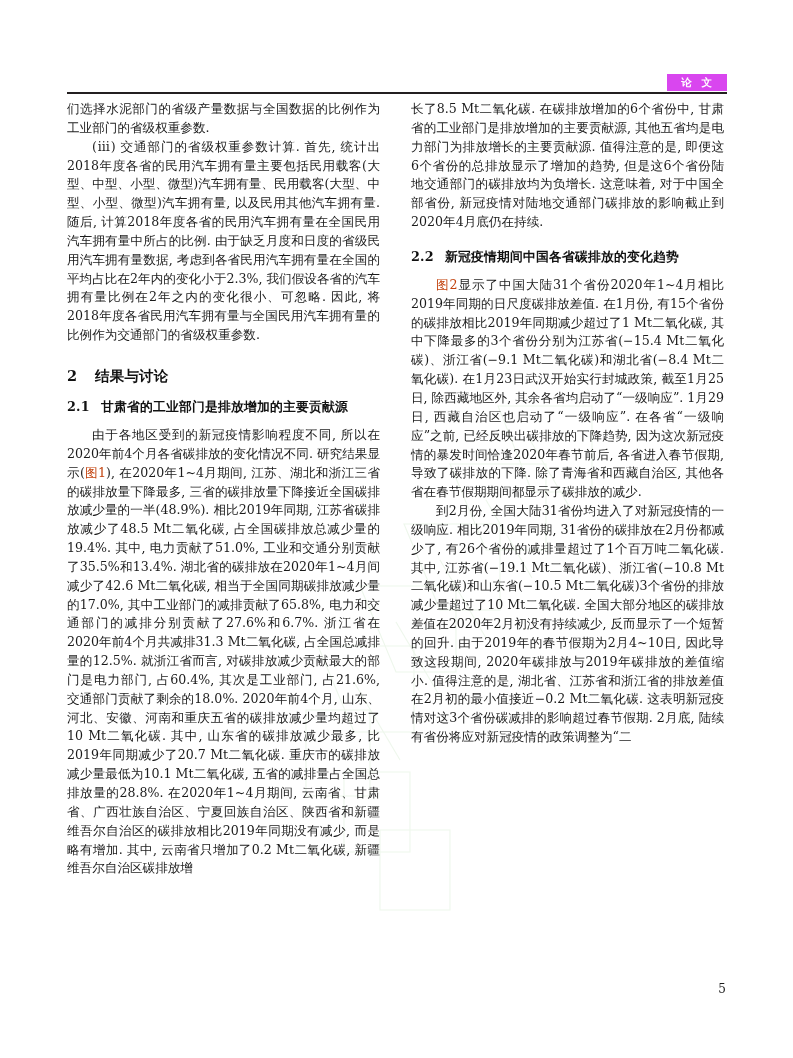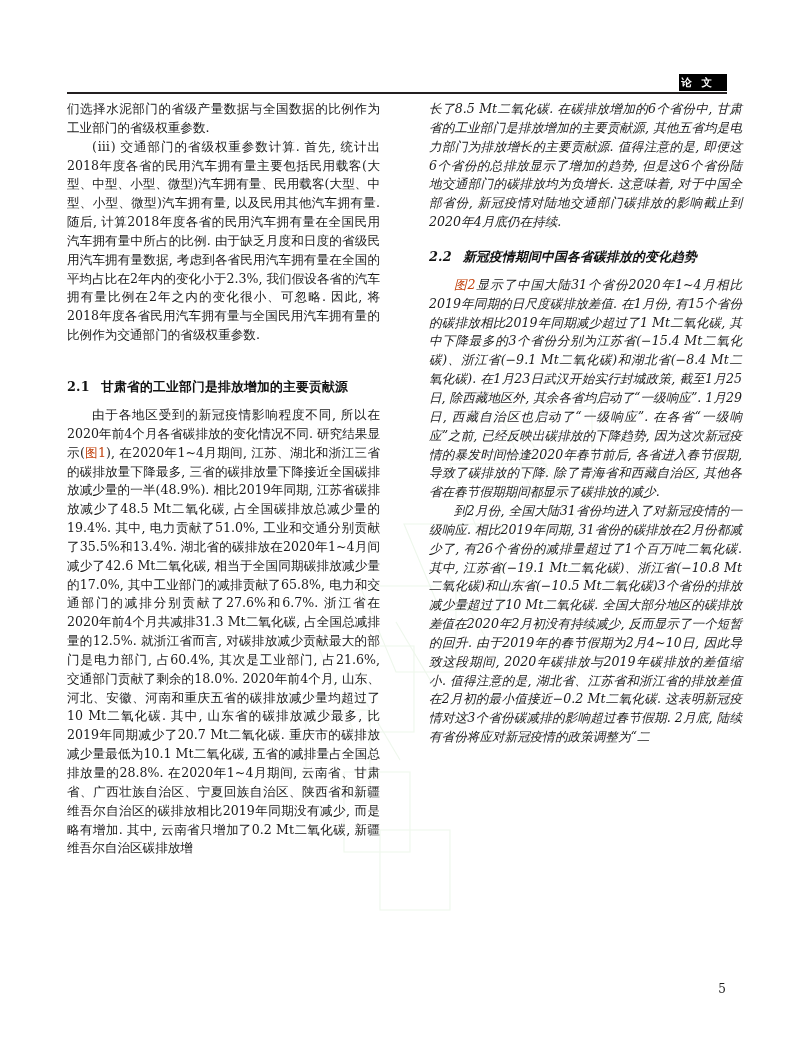--- a/index.html
+++ b/index.html
@@ -50,45 +50,45 @@
     left: 0;
     bottom: 0;
     width: 660px;
     height: 2px;
     background: #231f20;
   }
   .header-tag {
     position: absolute;
     right: 0;
     bottom: 3px;
-    background: #000000;
+    background: #d946ef;
     color: #ffffff;
     font-family: "DejaVu Sans", "Liberation Sans", sans-serif;
     font-weight: bold;
     font-size: 10.5px;
     letter-spacing: 3px;
-    padding: 3px 12px 4px 2px;
+    padding: 3px 12px 4px 14px;
     line-height: 1;
   }
 
   
   .columns {
     position: absolute;
     left: 67px;
     top: 100px;
     width: 660px;
     z-index: 1;
   }
   .col {
     position: absolute;
     top: 0;
     width: 313px;
   }
   .col-left  { left: 0; }
-  .col-right { left: 362px; font-style: italic; }
+  .col-right { left: 344px; }
 
   p.body, p.indent {
     margin: 0;
     font-size: 12.6px;
     line-height: 18.85px;
     text-align: justify;
     text-justify: inter-ideograph;
     text-align-last: left;
     color: #1b1b1b;
     letter-spacing: 0px;
@@ -165,20 +165,23 @@
 
   <div class="columns">
 
     <div class="col col-left">
 
       <p class="body">们选择水泥部门的省级产量数据与全国数据的比例作为工业部门的省级权重参数.</p>
 
       <p class="indent">(ⅲ) 交通部门的省级权重参数计算. 首先, 统计出2018年度各省的民用汽车拥有量主要包括民用载客(大型、中型、小型、微型)汽车拥有量、民用载客(大型、中型、小型、微型)汽车拥有量, 以及民用其他汽车拥有量. 随后, 计算2018年度各省的民用汽车拥有量在全国民用汽车拥有量中所占的比例. 由于缺乏月度和日度的省级民用汽车拥有量数据, 考虑到各省民用汽车拥有量在全国的平均占比在2年内的变化小于2.3%, 我们假设各省的汽车拥有量比例在2年之内的变化很小、可忽略. 因此, 将2018年度各省民用汽车拥有量与全国民用汽车拥有量的比例作为交通部门的省级权重参数.</p>
 
       <div class="gap-sec-before"></div>
+      <h2 class="sec">
+        <span class="sec-num">2</span><span>结果与讨论</span>
+      </h2>
       <div class="gap-sec-after"></div>
 
       <h3 class="subsec">
         <span class="sub-num">2.1</span><span>甘肃省的工业部门是排放增加的主要贡献源</span>
       </h3>
       <div class="gap-sub-after"></div>
 
       <p class="indent"><span>由于各地区受到的新冠疫情影响程度不同, 所以在2020年前4个月各省碳排放的变化情况不同. 研究结果显示(</span><a class="ref" href="#">图1</a><span>), 在2020年1~4月期间, 江苏、湖北和浙江三省的碳排放量下降最多, 三省的碳排放量下降接近全国碳排放减少量的一半(48.9%). 相比2019年同期, 江苏省碳排放减少了48.5 Mt二氧化碳, 占全国碳排放总减少量的19.4%. 其中, 电力贡献了51.0%, 工业和交通分别贡献了35.5%和13.4%. 湖北省的碳排放在2020年1~4月间减少了42.6 Mt二氧化碳, 相当于全国同期碳排放减少量的17.0%, 其中工业部门的减排贡献了65.8%, 电力和交通部门的减排分别贡献了27.6%和6.7%. 浙江省在2020年前4个月共减排31.3 Mt二氧化碳, 占全国总减排量的12.5%. 就浙江省而言, 对碳排放减少贡献最大的部门是电力部门, 占60.4%, 其次是工业部门, 占21.6%, 交通部门贡献了剩余的18.0%. 2020年前4个月, 山东、河北、安徽、河南和重庆五省的碳排放减少量均超过了10 Mt二氧化碳. 其中, 山东省的碳排放减少最多, 比2019年同期减少了20.7 Mt二氧化碳. 重庆市的碳排放减少量最低为10.1 Mt二氧化碳, 五省的减排量占全国总排放量的28.8%. 在2020年1~4月期间, 云南省、甘肃省、广西壮族自治区、宁夏回族自治区、陕西省和新疆维吾尔自治区的碳排放相比2019年同期没有减少, 而是略有增加. 其中, 云南省只增加了0.2 Mt二氧化碳, 新疆维吾尔自治区碳排放增</span></p>
 
     </div>

